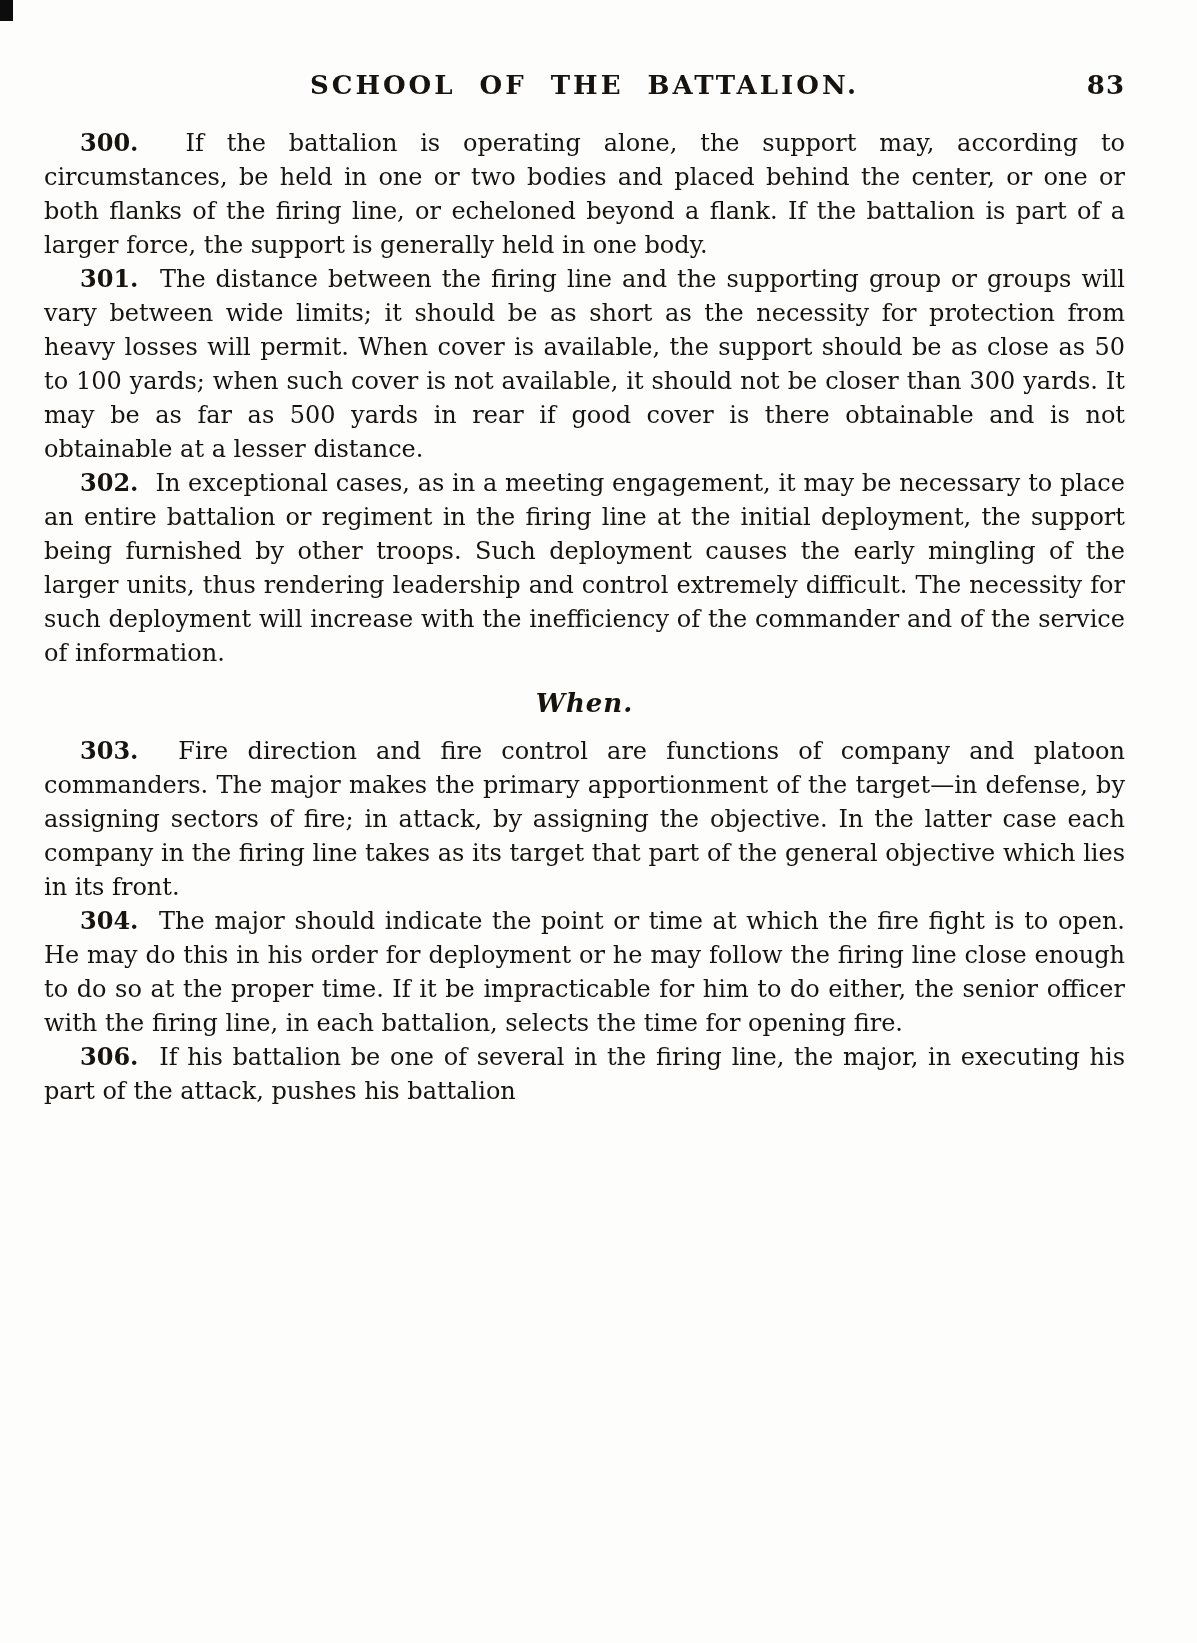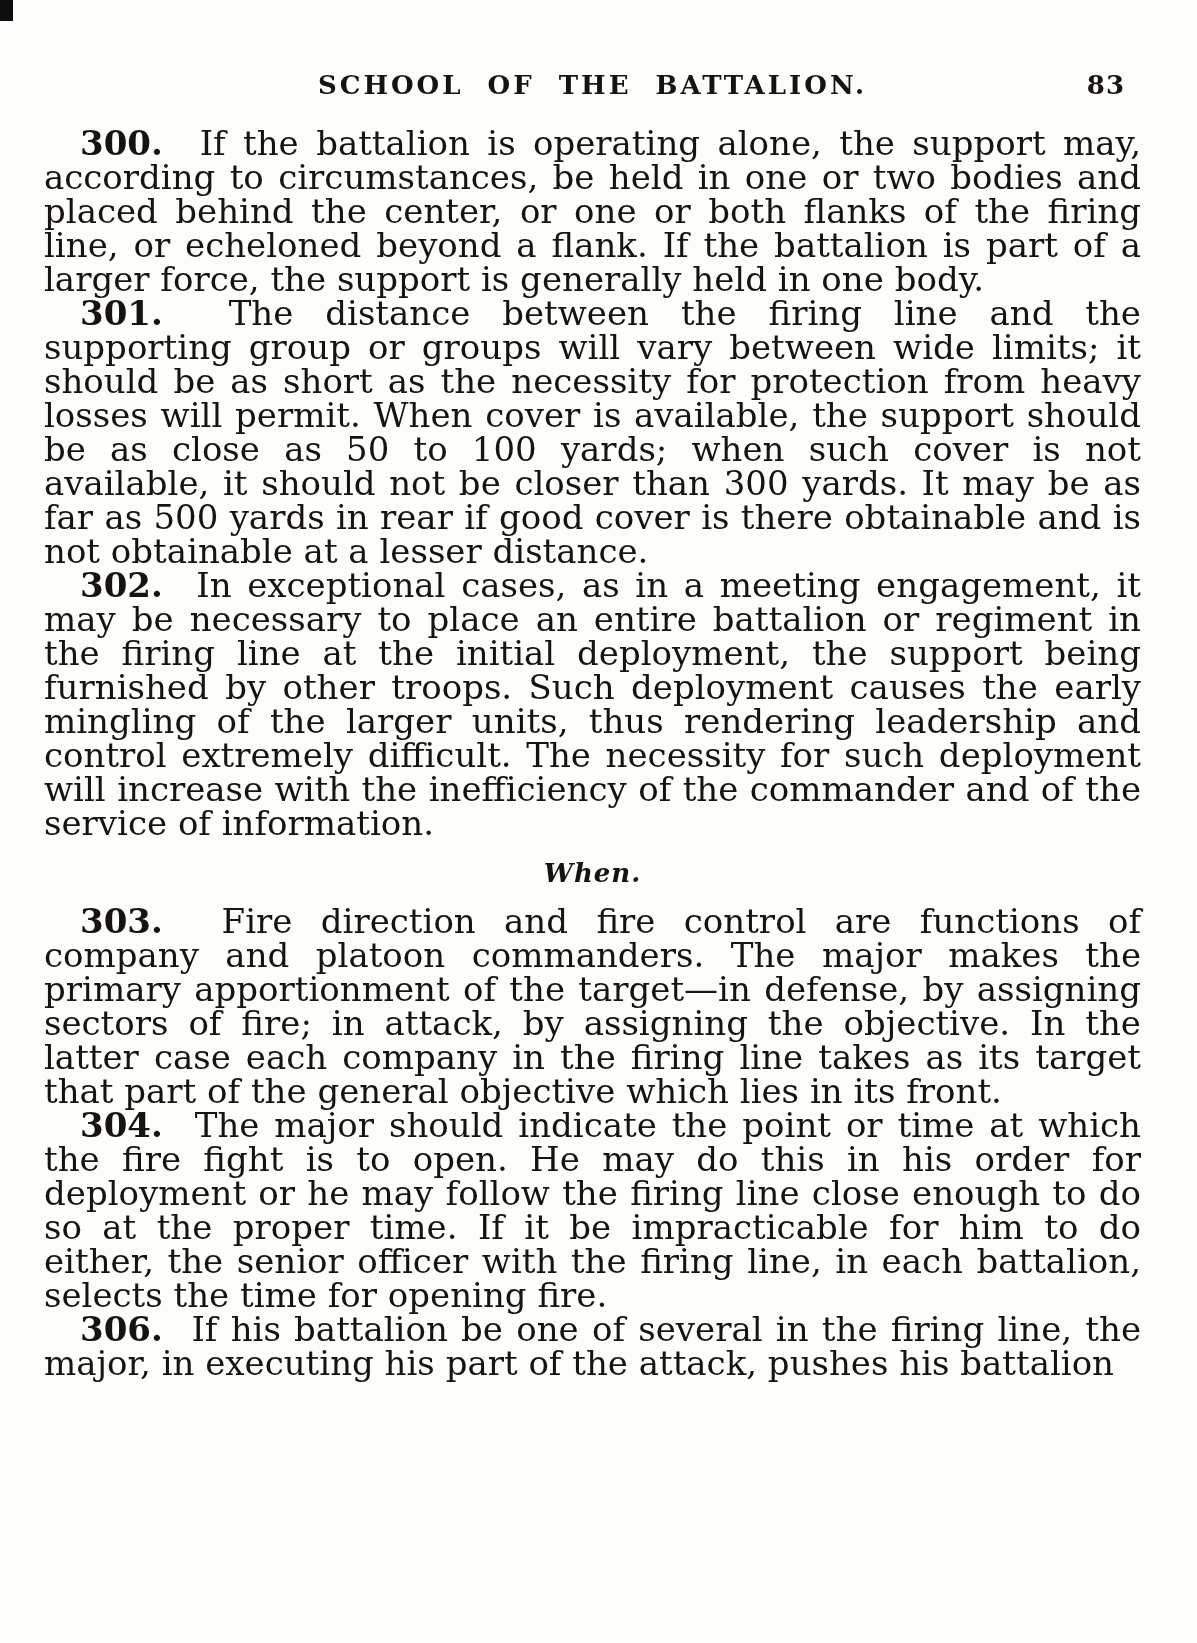--- a/index.html
+++ b/index.html
@@ -8,21 +8,21 @@
     background: #ffffff;
   }
   .page {
     position: relative;
     width: 1197px;
     height: 1643px;
     box-sizing: border-box;
     background: #fdfdfb;
     color: #17140f;
     font-family: "DejaVu Serif", serif;
-    padding: 70px 56px 40px 44px;
+    padding: 70px 72px 40px 44px;
     overflow: hidden;
   }
   .corner-mark {
     position: absolute;
     left: 0;
     top: 0;
     width: 13px;
     height: 21px;
     background: #0d0d0d;
   }
@@ -33,30 +33,30 @@
     font-size: 26px;
     letter-spacing: 3px;
     word-spacing: 12px;
     margin-bottom: 26px;
   }
   .head-title {
     display: inline-block;
   }
   .page-number {
     position: absolute;
-    right: 16px;
+    right: 0;
     top: 0;
     letter-spacing: 1px;
     word-spacing: normal;
   }
   .body-text p.para {
     margin: 0;
     text-align: justify;
     text-indent: 36px;
-    font-size: 34px;
+    font-size: 24px;
     line-height: 34px;
   }
   .para-num {
     font-weight: bold;
   }
   .section-heading {
     text-align: center;
     font-weight: bold;
     font-style: italic;
     font-size: 26px;

